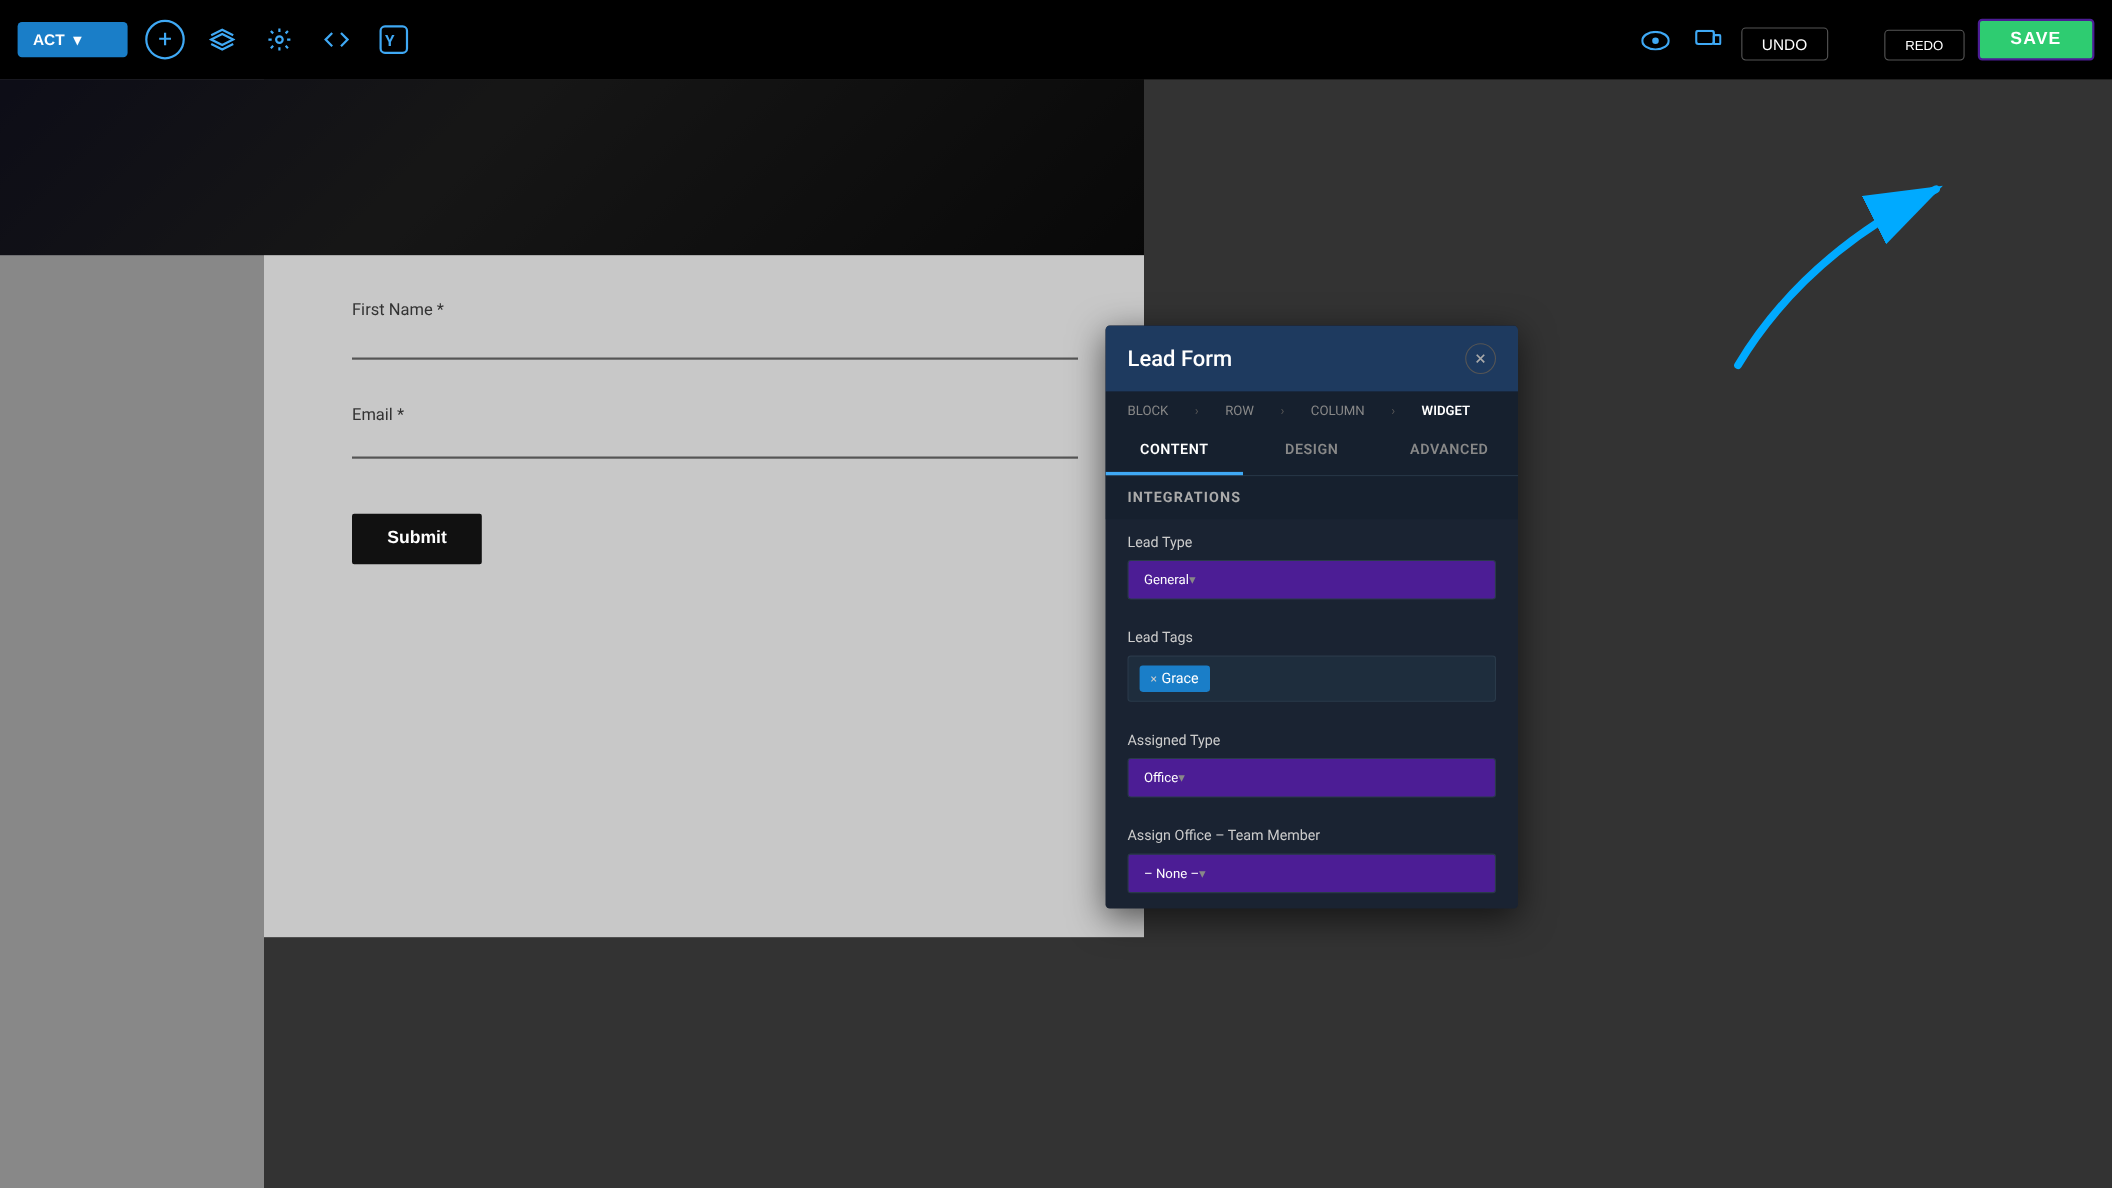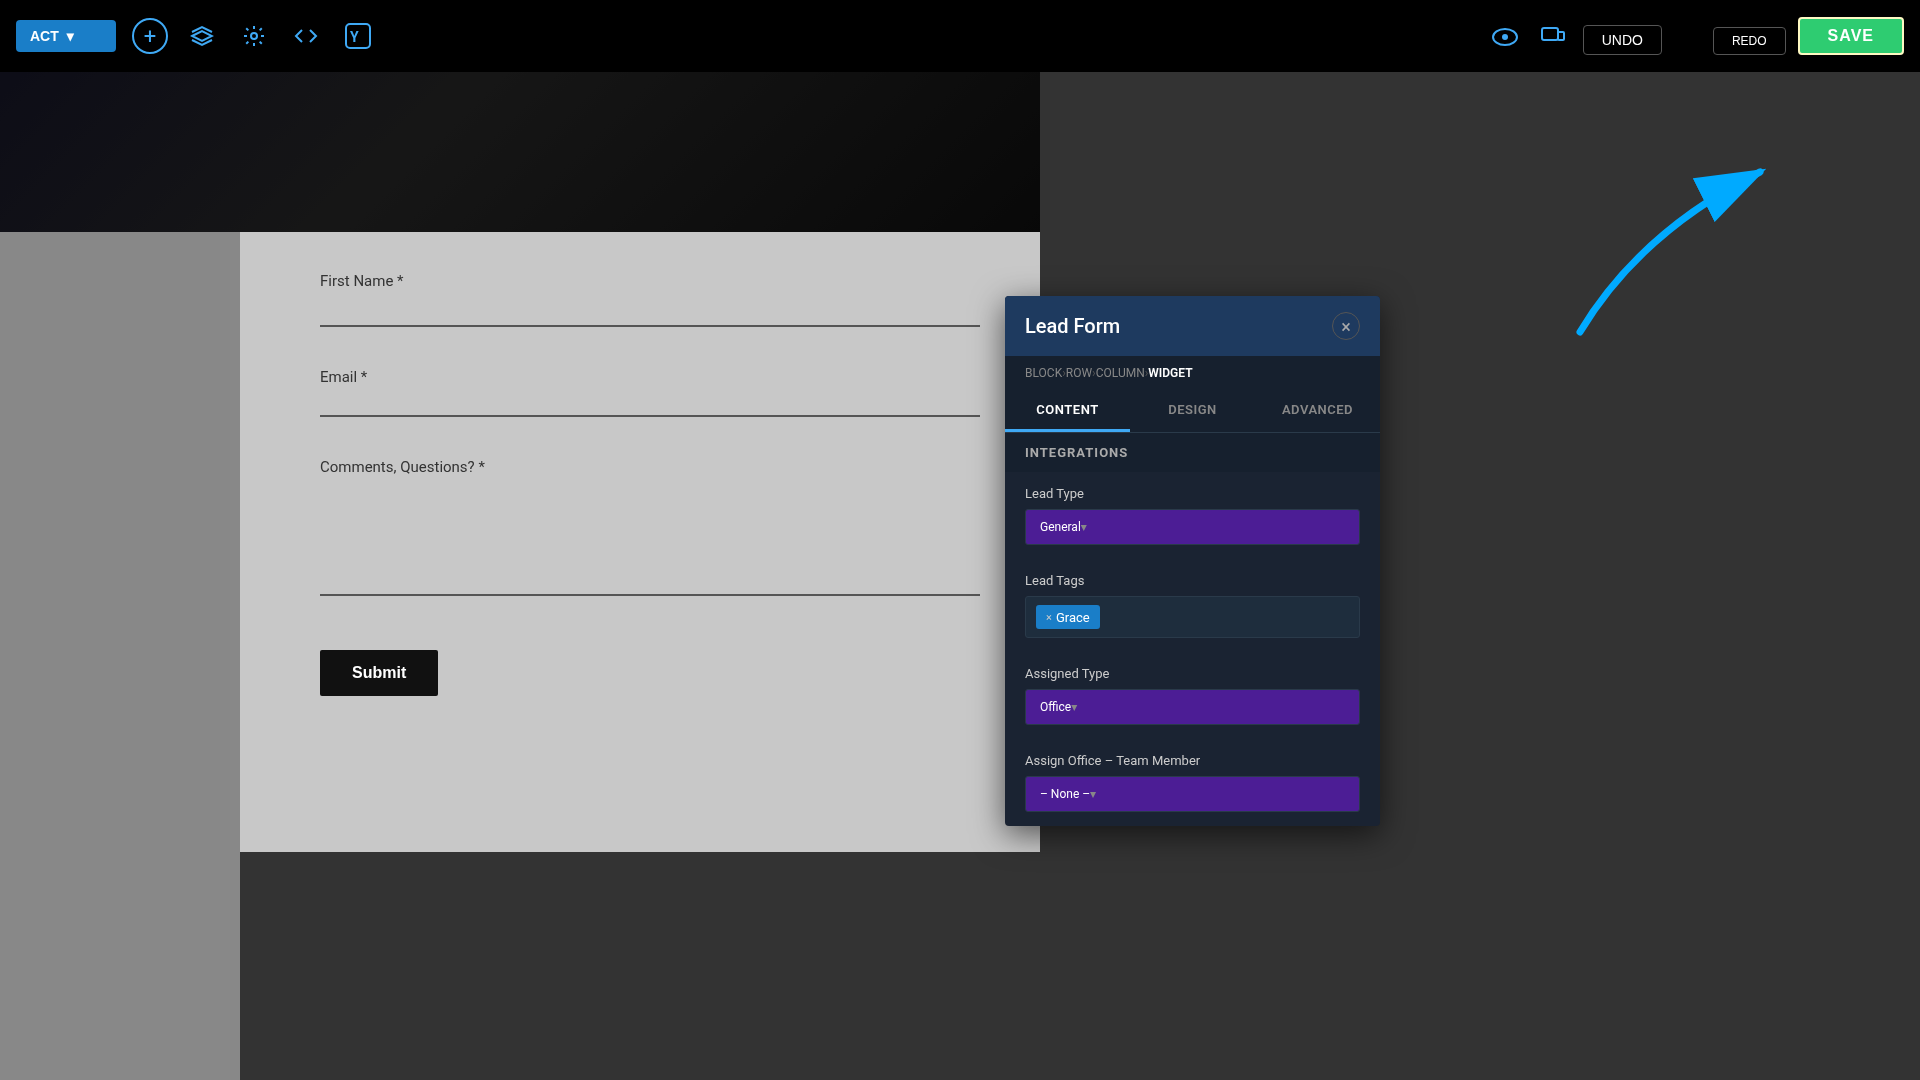--- a/index.html
+++ b/index.html
@@ -93,21 +93,21 @@
       border: 1px solid #555;
       color: #fff;
       padding: 6px 18px;
       border-radius: 4px;
       font-size: 12px;
       cursor: pointer;
       margin-left: 39px;
     }
     .save-btn {
       background: #2ecc71;
-      border: 2px solid #fef9c3;
+      border: 2px solid #4c1d95;
       color: #fff;
       padding: 8px 28px;
       border-radius: 4px;
       font-size: 16px;
       font-weight: 700;
       cursor: pointer;
       letter-spacing: 1px;
     }
 
     
@@ -233,21 +233,21 @@
       display: flex;
       align-items: center;
       justify-content: center;
     }
 
     .breadcrumb {
       background: #16202e;
       padding: 10px 20px;
       display: flex;
       align-items: center;
-      gap: 0;
+      gap: 24px;
       font-size: 12px;
       color: #888;
     }
     .breadcrumb-sep { color: #555; }
     .breadcrumb-active { color: #fff; font-weight: 600; }
 
     .panel-tabs {
       display: flex;
       background: #16202e;
       border-bottom: 1px solid #2a3a4a;
@@ -417,24 +417,20 @@
   <div class="form-container">
     <div class="form-row">
       <div class="form-field">
         <label class="form-label">First Name *</label>
         <input class="form-input" type="text" style="">
       </div>
     </div>
     <div class="form-field-full">
       <label class="form-label">Email *</label>
       <input class="form-input" type="email" style="width: 100%;">
-    </div>
-    <div class="form-field-full">
-      <label class="form-label">Comments, Questions? *</label>
-      <textarea class="form-textarea" style=""></textarea>
     </div>
     <button class="submit-btn">Submit</button>
   </div>
 
   <div class="side-panel">
 
     <div class="panel-header">
       <span class="panel-title">Lead Form</span>
       <div class="panel-close">×</div>
     </div>

